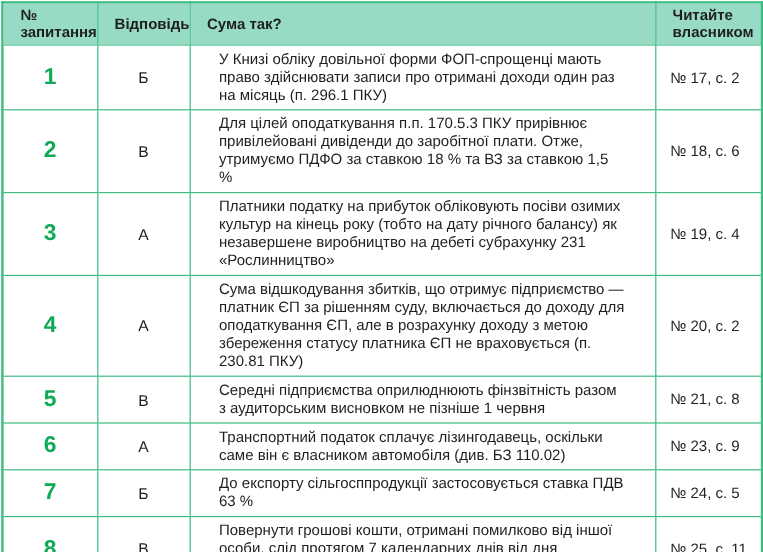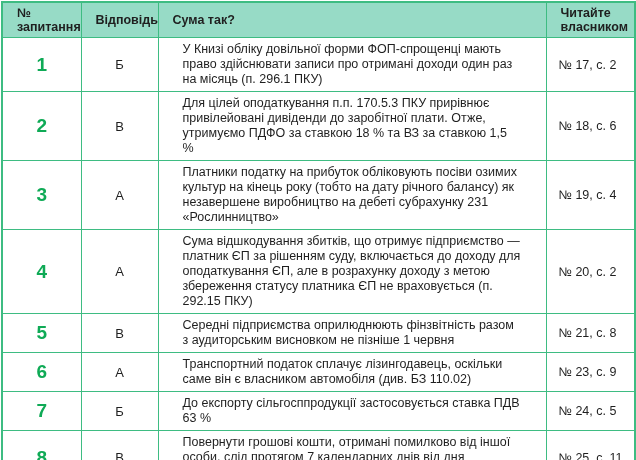--- a/index.html
+++ b/index.html
@@ -96,21 +96,21 @@
   <tr>
     <td class="c-num">3</td>
     <td class="c-ans">А</td>
     <td class="c-why">Платники податку на прибуток обліковують посіви озимих культур на кінець року (тобто на дату річного балансу) як незавершене виробництво на дебеті субрахунку 231 «Рослинництво»</td>
     <td class="c-read">№ 19, с. 4</td>
   </tr>
 
   <tr>
     <td class="c-num">4</td>
     <td class="c-ans">А</td>
-    <td class="c-why">Сума відшкодування збитків, що отримує підприємство — платник ЄП за рішенням суду, включається до доходу для оподаткування ЄП, але в розрахунку доходу з метою збереження статусу платника ЄП не враховується (п. 292.15 ПКУ)</td>
+    <td class="c-why">Сума відшкодування збитків, що отримує підприємство — платник ЄП за рішенням суду, включається до доходу для оподаткування ЄП, але в розрахунку доходу з метою збереження статусу платника ЄП не враховується (п. 230.81 ПКУ)</td>
     <td class="c-read">№ 20, с. 2</td>
   </tr>
 
   <tr>
     <td class="c-num">5</td>
     <td class="c-ans">В</td>
     <td class="c-why">Середні підприємства оприлюднюють фінзвітність разом з аудиторським висновком не пізніше 1 червня</td>
     <td class="c-read">№ 21, с. 8</td>
   </tr>
 

